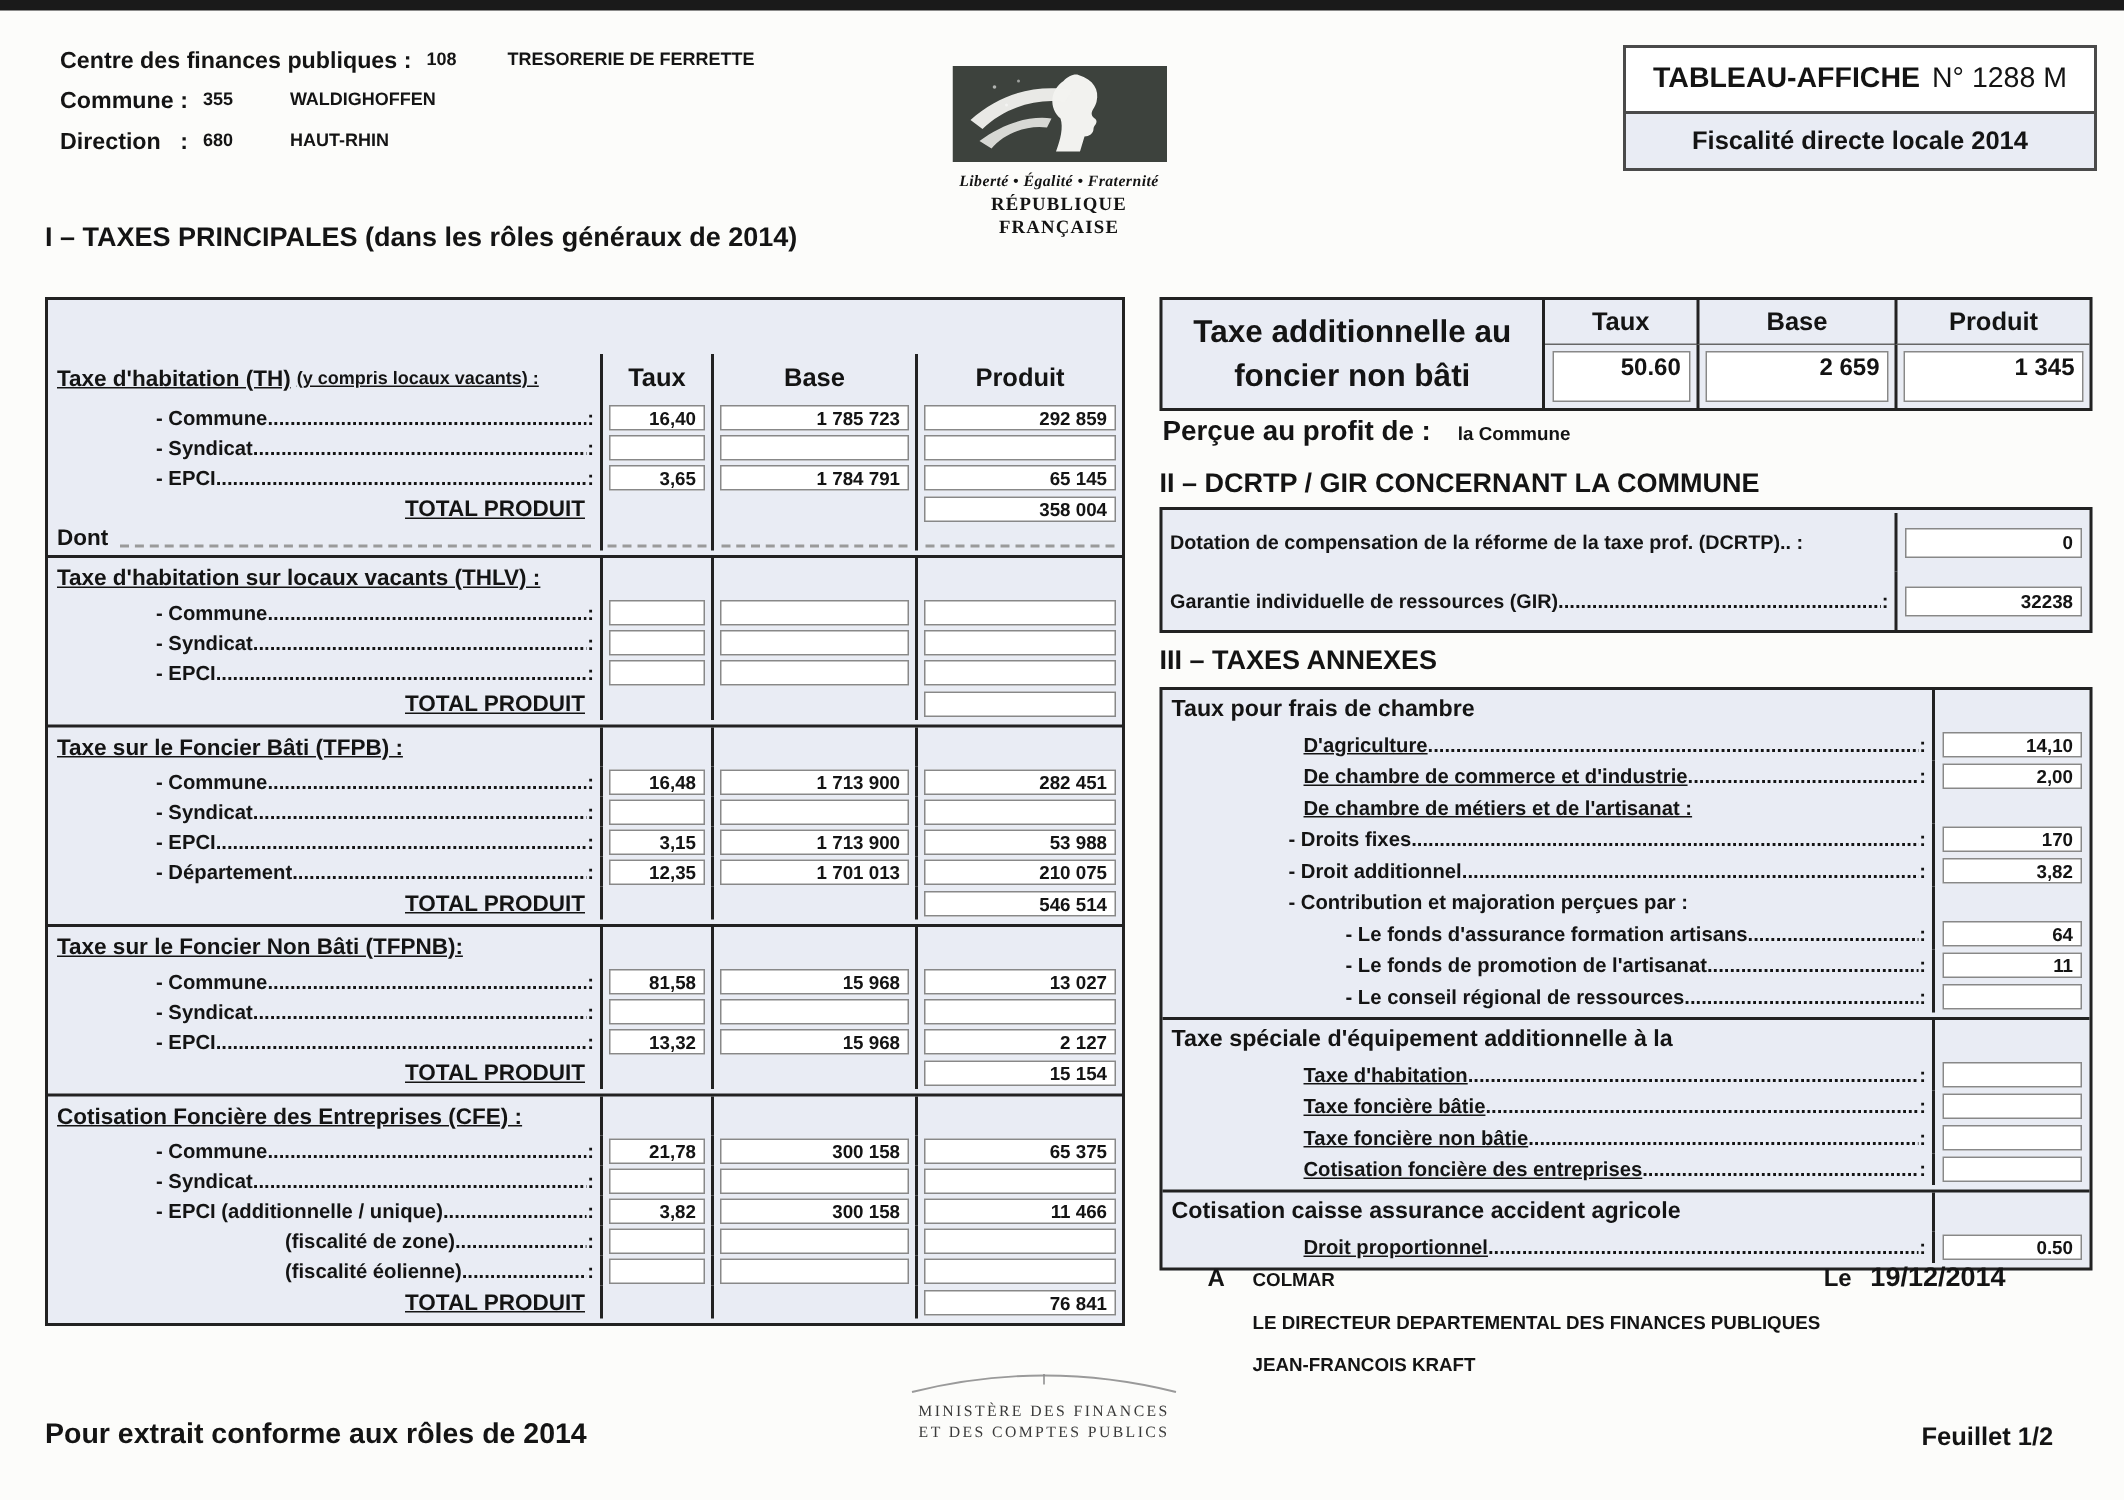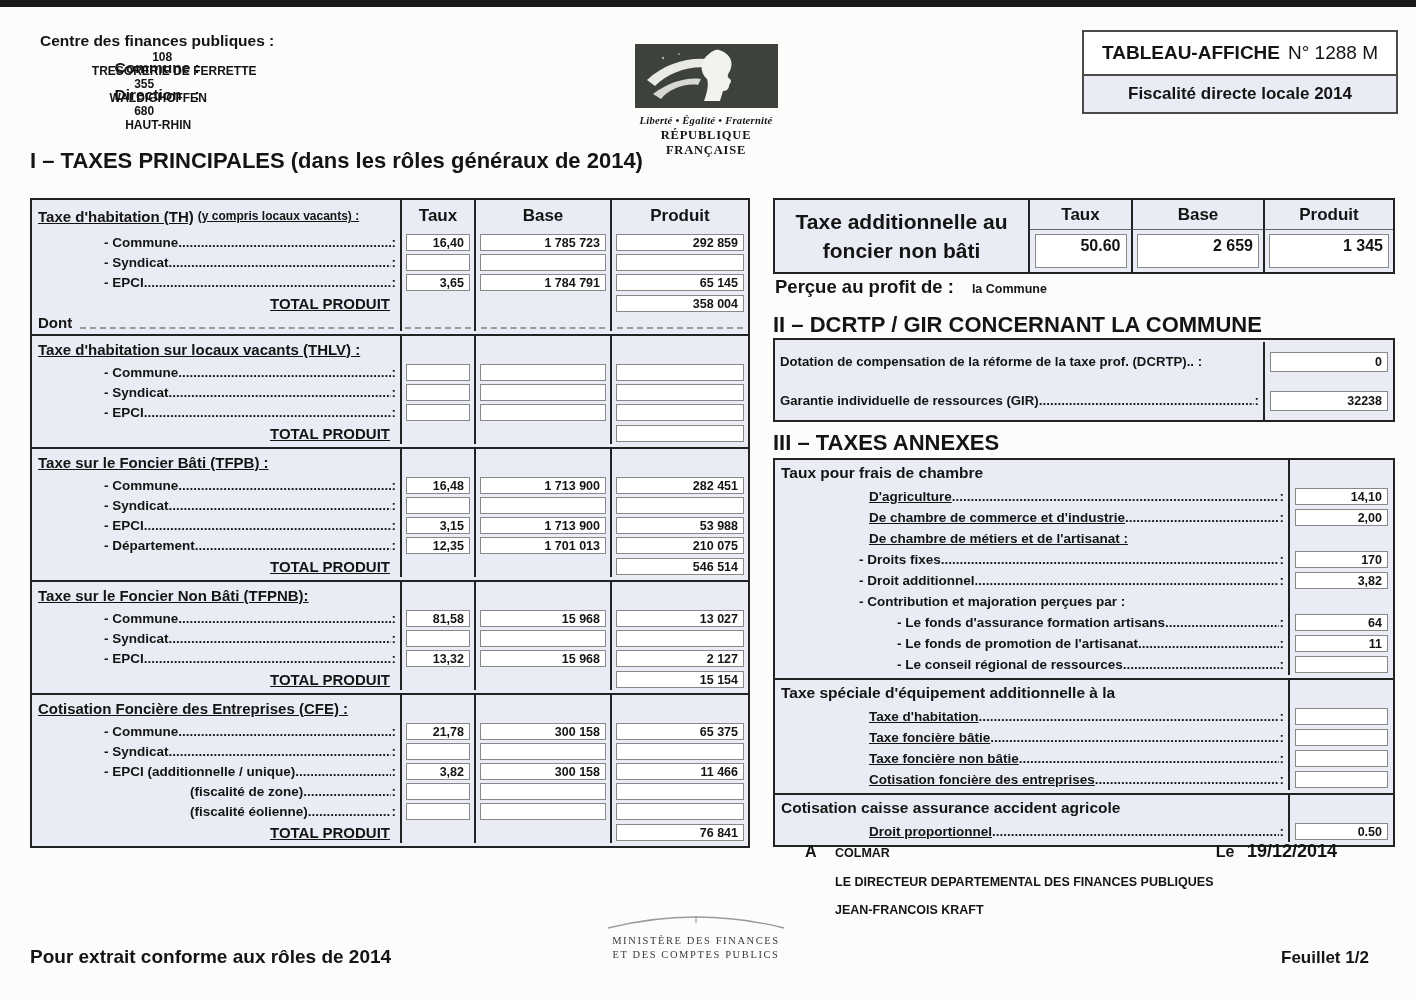--- a/index.html
+++ b/index.html
@@ -2,21 +2,21 @@
 <html><head>
 <meta charset="utf-8">
 <style>
   html,body{margin:0;padding:0;background:#777;}
   .page{position:relative;width:1416px;height:1000px;background:#fcfcfa;
         font-family:"Liberation Sans",sans-serif;color:#141414;overflow:hidden;margin:0 auto;}
   .scanbar{position:absolute;top:0;left:0;width:100%;height:7px;background:#1a1a1a;}
 
   
   .hleft{position:absolute;left:40px;top:32px;}
-  .hrow{display:flex;align-items:center;height:27px;flex-direction:column;}
+  .hrow{display:flex;align-items:flex-start;height:27px;}
   .hlabel{font-size:15.5px;font-weight:bold;white-space:pre;}
   .hcode{font-size:12px;font-weight:bold;margin-left:10px;}
   .hval{font-size:12px;font-weight:bold;}
   .hrow.r1 .hval{margin-left:34px;}
   .hrow.r2 .hcode,.hrow.r3 .hcode{width:56px;margin-left:10px;}
   .hrow.r2 .hval,.hrow.r3 .hval{margin-left:2px;}
 
   
   .rflogo{position:absolute;left:630px;top:44px;width:152px;text-align:center;}
   .rfmotto{font-family:"Liberation Serif",serif;font-style:italic;font-weight:bold;font-size:10.5px;margin-top:3px;letter-spacing:.3px;}
@@ -24,26 +24,26 @@
 
   
   .badge{position:absolute;left:1082px;top:30px;width:312px;border:2px solid #4a4a4a;background:#fff;}
   .badge-title{height:42px;display:flex;align-items:center;justify-content:center;font-size:19px;}
   .badge-title .b1{font-weight:bold;}
   .badge-title .b2{font-weight:normal;margin-left:8px;}
   .badge-sub{height:36px;display:flex;align-items:center;justify-content:center;font-size:17px;font-weight:bold;
              background:#e9ecf4;border-top:2px solid #4a4a4a;}
 
   
-  .sectitle{position:absolute;font-size:22px;font-weight:bold;}
+  .sectitle{position:absolute;font-size:18px;font-weight:bold;}
 
   
   .ltable{position:absolute;left:30px;top:198px;width:720px;background:#e9ecf4;border:2px solid #222;box-sizing:border-box;}
   .lsec{border-top:2px solid #222;padding-bottom:3px;}
-  .lsec.first{border-top:none;}
+  .lsec.first{border-top:none;margin-top:36px;}
   .trow{display:flex;height:20px;}
   .trow.hd{height:26px;}
   .trow.hd1{height:32px;}
   .trow.tot{height:22px;}
   .trow.dont{height:17px;}
   .c0{width:368px;box-sizing:border-box;display:flex;align-items:center;padding-left:6px;overflow:hidden;}
   .c1{width:74px;box-sizing:border-box;border-left:2px solid #222;display:flex;align-items:center;justify-content:center;}
   .c2{width:136px;box-sizing:border-box;border-left:2px solid #222;display:flex;align-items:center;justify-content:center;}
   .c3{width:138px;box-sizing:border-box;border-left:2px solid #222;display:flex;align-items:center;justify-content:center;}
   .c0.ind{padding-left:72px;}

